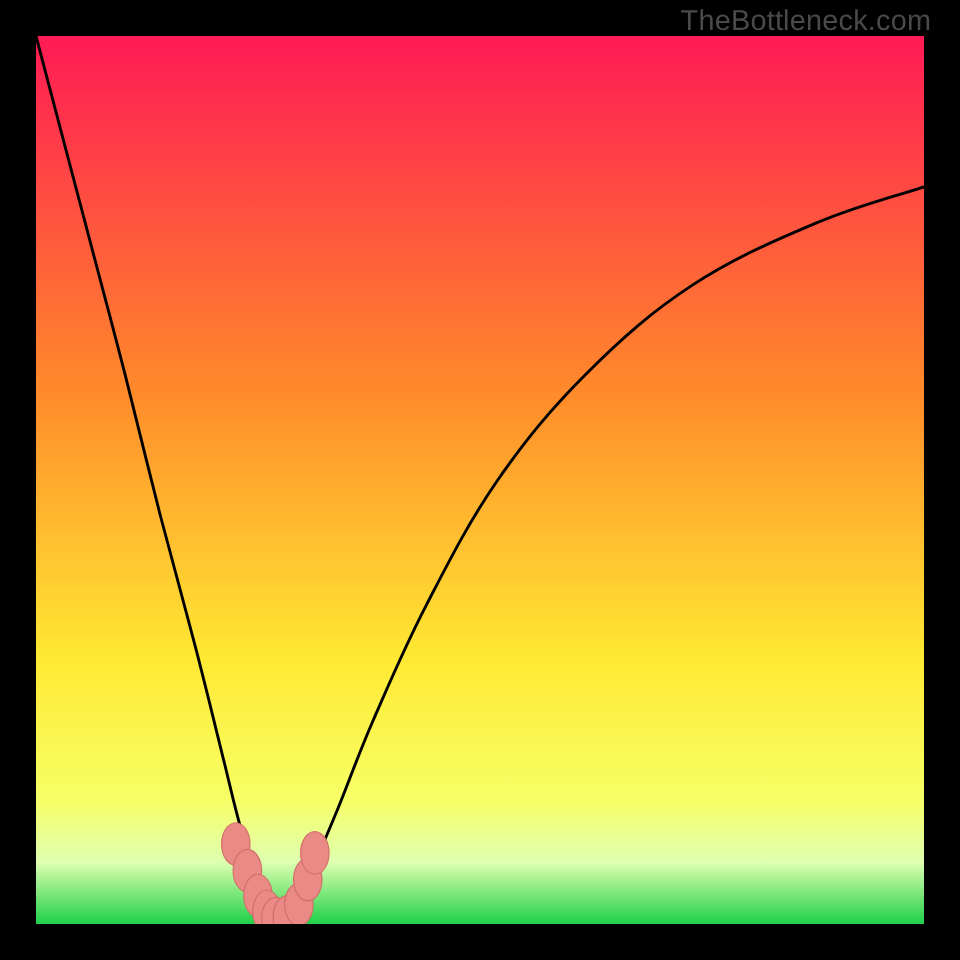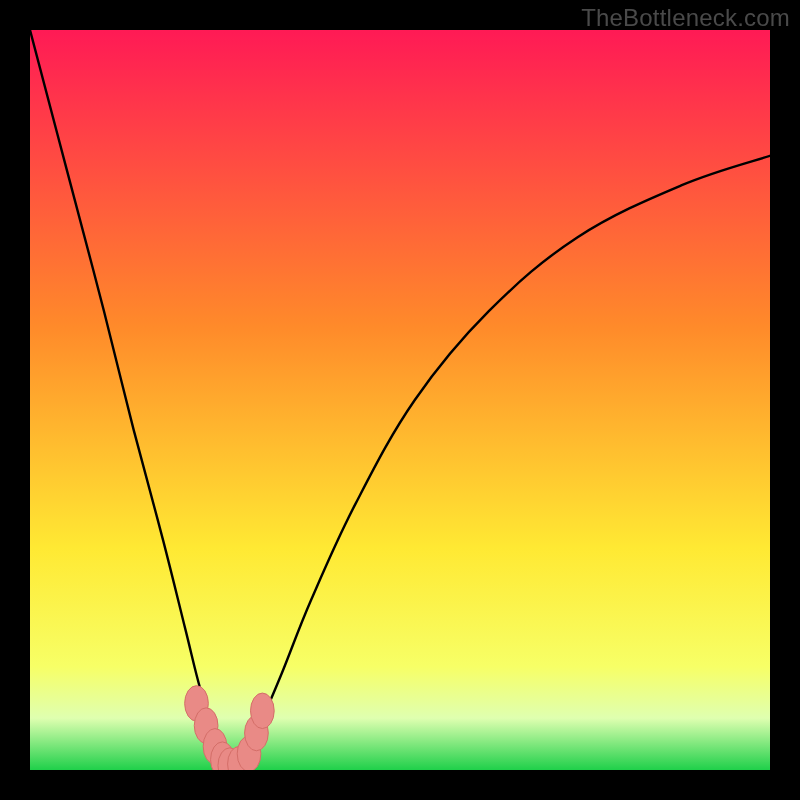--- a/index.html
+++ b/index.html
@@ -20,21 +20,21 @@
   .plot {
     position: absolute;
     left: 30px;
     top: 30px;
     width: 740px;
     height: 740px;
   }
   .watermark {
     position: absolute;
     top: 4px;
-    right: 10px;
+    right: 24px;
     color: #4a4a4a;
     font-size: 24px;
     font-weight: 400;
     letter-spacing: 0.2px;
     font-family: Arial, Helvetica, sans-serif;
   }
   svg { display: block; }
 </style>
 </head>
 <body>

